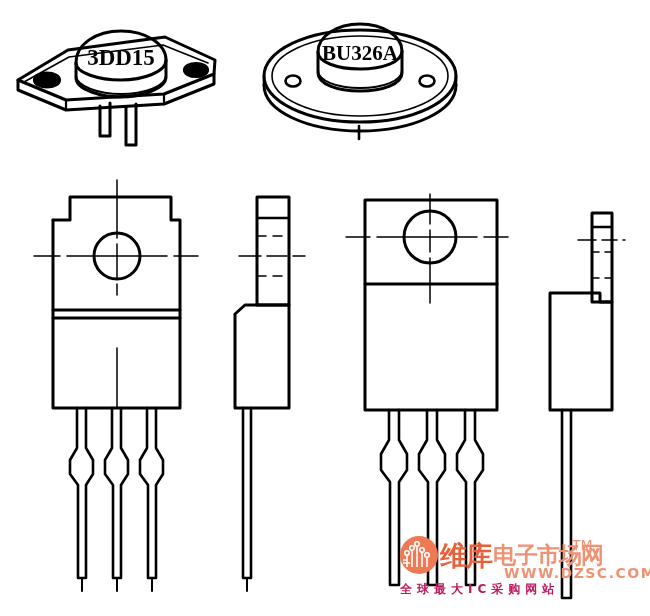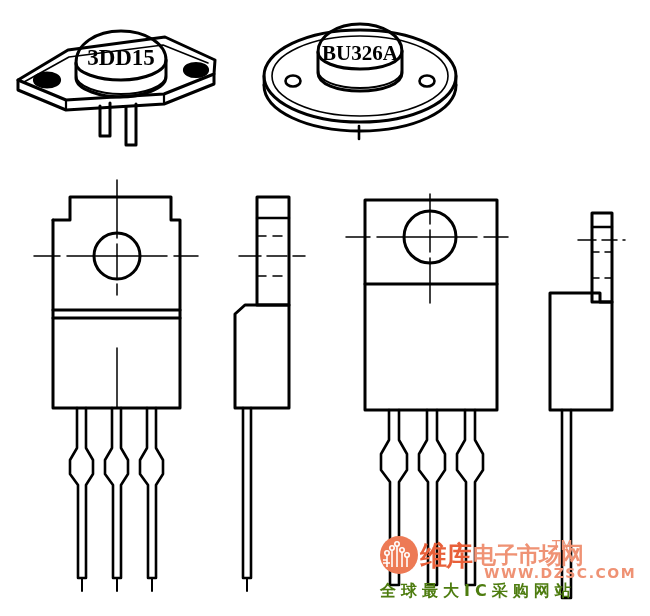--- a/index.html
+++ b/index.html
@@ -24,21 +24,21 @@
     top: 0;
     width: 650px;
     height: 616px;
   }
   .label-text {
     font-family: "Liberation Serif", serif;
     font-weight: 700;
   }
   #watermark {
     position: absolute;
-    left: 380px;
+    left: 400px;
     top: 527px;
     width: 250px;
     height: 72px;
     pointer-events: none;
   }
   .wm-row1 {
     position: absolute;
     left: 0;
     top: 0;
     display: flex;
@@ -92,23 +92,23 @@
     letter-spacing: 1.5px;
     color: #ef9274;
     white-space: nowrap;
   }
   .wm-tag {
     position: absolute;
     left: 0px;
     top: 46px;
     font-family: "DejaVu Sans", sans-serif;
     font-weight: 700;
-    font-size: 16px;
+    font-size: 12px;
     letter-spacing: 5px;
-    color: #4d7c0f;
+    color: #be185d;
     white-space: nowrap;
   }
 </style>
 </head>
 <body>
 
 <div id="page">
 
   <svg id="figure" viewBox="0 0 650 616">
     <g fill="none" stroke="#000000" stroke-width="2.6" stroke-linejoin="round" stroke-linecap="round">

